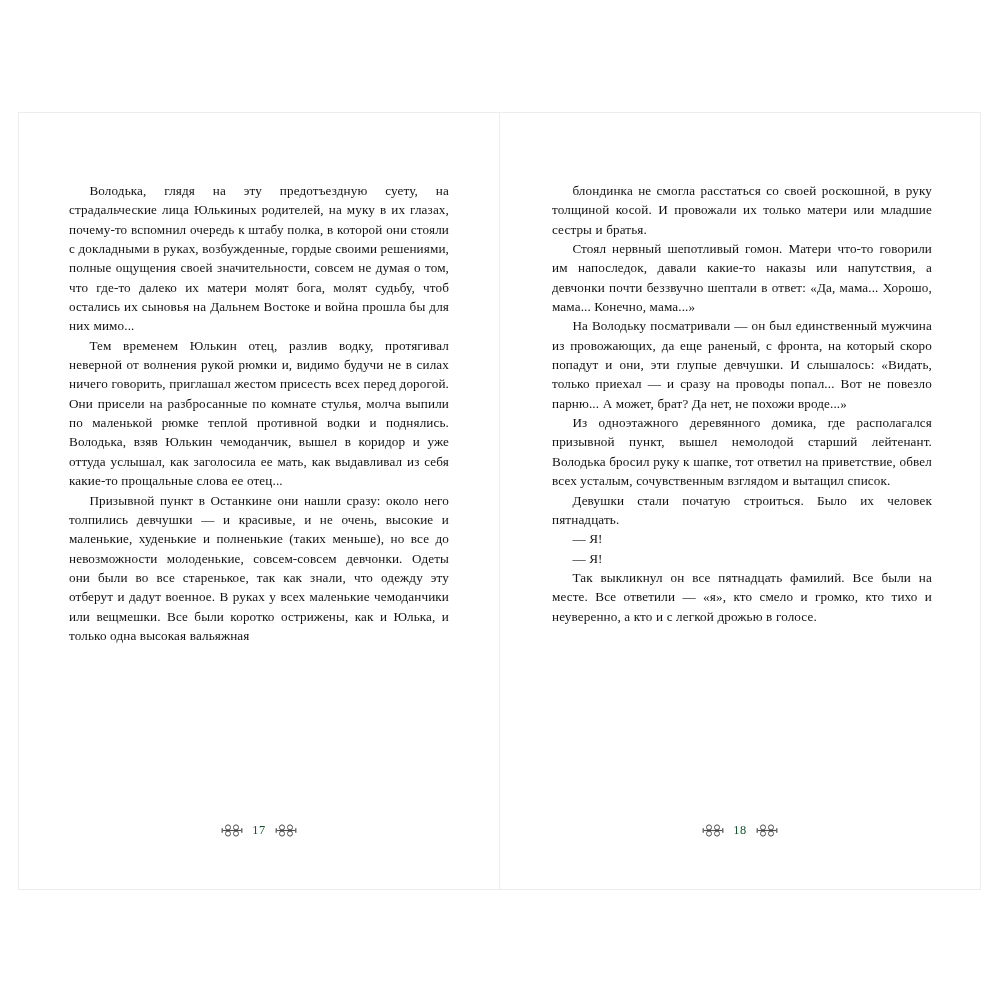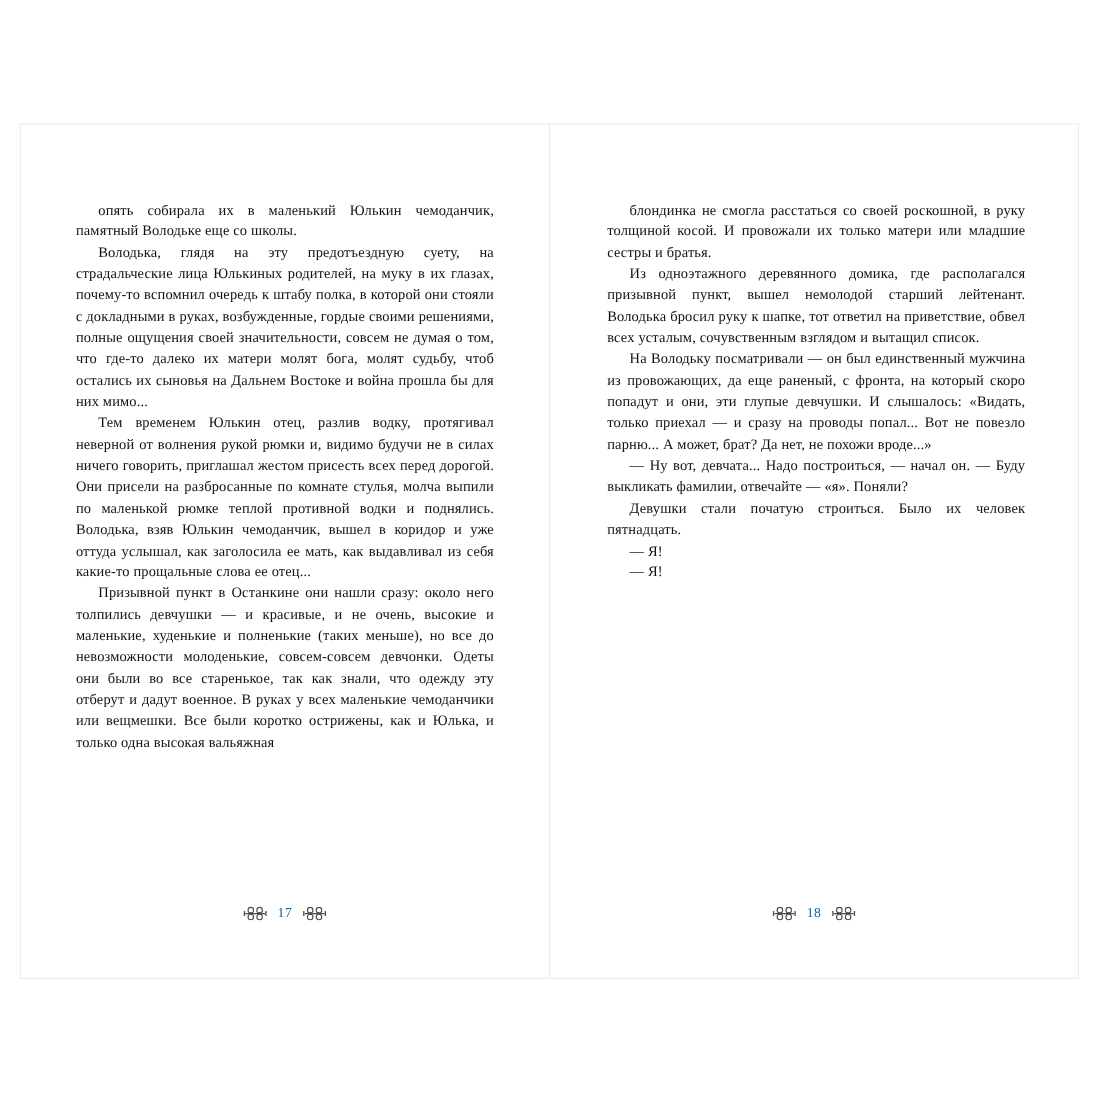--- a/index.html
+++ b/index.html
@@ -64,21 +64,21 @@
   .folio {
     position: absolute;
     left: 0;
     right: 0;
     bottom: 51px;
     display: flex;
     align-items: center;
     justify-content: center;
     gap: 9px;
     font-size: 12.4px;
-    color: #0369a1;
+    color: #14532d;
   }
   .page.right .folio { bottom: 51px; }
 
   .folio .num { letter-spacing: 0.04em; }
 
   .orn {
     display: inline-block;
     width: 22px;
     height: 13px;
     position: relative;
@@ -86,21 +86,20 @@
   }
   .orn svg { display: block; }
 </style>
 </head>
 <body>
 
 <div id="book-spread">
 
   <div class="page left">
     <div class="text-block">
-      <p class="para">опять собирала их в маленький Юлькин чемоданчик, памятный Володьке еще со школы.</p>
       <p class="para">Володька, глядя на эту предотъездную суету, на страдальческие лица Юлькиных родителей, на муку в их глазах, почему-то вспомнил очередь к штабу полка, в которой они стояли с докладными в руках, возбужденные, гордые своими решениями, полные ощущения своей значительности, совсем не думая о том, что где-то далеко их матери молят бога, молят судьбу, чтоб остались их сыновья на Дальнем Востоке и война прошла бы для них мимо...</p>
       <p class="para">Тем временем Юлькин отец, разлив водку, протягивал неверной от волнения рукой рюмки и, видимо будучи не в силах ничего говорить, приглашал жестом присесть всех перед дорогой. Они присели на разбросанные по комнате стулья, молча выпили по маленькой рюмке теплой противной водки и поднялись. Володька, взяв Юлькин чемоданчик, вышел в коридор и уже оттуда услышал, как заголосила ее мать, как выдавливал из себя какие-то прощальные слова ее отец...</p>
       <p class="para">Призывной пункт в Останкине они нашли сразу: около него толпились девчушки — и красивые, и не очень, высокие и маленькие, худенькие и полненькие (таких меньше), но все до невозможности моло­денькие, совсем-совсем девчонки. Одеты они были во все старенькое, так как знали, что одежду эту отберут и дадут военное. В руках у всех маленькие чемоданчики или вещмешки. Все были коротко острижены, как и Юлька, и только одна высокая вальяжная</p>
     </div>
     <div class="folio">
       <span class="orn">
         <svg viewBox="0 0 22 13" width="22" height="13" aria-hidden="true">
           <line x1="2" y1="6.5" x2="20" y2="6.5" stroke="#333" stroke-width="1.1"></line>
           <circle cx="7" cy="3.4" r="2.5" fill="none" stroke="#333" stroke-width="1"></circle>
           <circle cx="7" cy="9.6" r="2.5" fill="none" stroke="#333" stroke-width="1"></circle>
@@ -121,26 +120,27 @@
           <path d="M1.2 4.2 L1.2 8.8" stroke="#333" stroke-width="1.2"></path>
           <path d="M20.8 4.2 L20.8 8.8" stroke="#333" stroke-width="1.2"></path>
         </svg>
       </span>
     </div>
   </div>
 
   <div class="page right">
     <div class="text-block">
       <p class="para">блондинка не смогла расстаться со своей роскошной, в руку толщиной косой. И провожали их только матери или младшие сестры и братья.</p>
+      <p class="para">Стоял нервный шепотливый гомон. Матери что-то говорили им напоследок, давали какие-то наказы или напутствия, а девчонки почти беззвучно шептали в ответ: «Да, мама... Хорошо, мама... Конечно, мама...»</p>
+      <p class="para">На Володьку посматривали — он был единственный мужчина из провожающих, да еще раненый, с фронта, на который скоро попадут и они, эти глупые девчушки. И слышалось: «Видать, только приехал — и сразу на проводы попал... Вот не повезло парню... А может, брат? Да нет, не похожи вроде...»</p>
       <p class="para">Из одноэтажного деревянного домика, где располагался призывной пункт, вышел немолодой старший лейтенант. Володька бросил руку к шапке, тот ответил на приветствие, обвел всех усталым, сочувственным взглядом и вытащил список.</p>
-      <p class="para">На Володьку посматривали — он был единственный мужчина из провожающих, да еще раненый, с фронта, на который скоро попадут и они, эти глупые девчушки. И слышалось: «Видать, только приехал — и сразу на проводы попал... Вот не повезло парню... А может, брат? Да нет, не похожи вроде...»</p>
-      <p class="para">— Ну вот, девчата... Надо построиться, — начал он. — Буду выкликать фамилии, отвечайте — «я». Поняли?</p>
       <p class="para">Девушки стали початую строиться. Было их человек пятнадцать.</p>
       <p class="para dialogue">— Я!</p>
       <p class="para dialogue">— Я!</p>
+      <p class="para">Так выкликнул он все пятнадцать фамилий. Все были на месте. Все ответили — «я», кто смело и громко, кто тихо и неуверенно, а кто и с легкой дрожью в голосе.</p>
     </div>
     <div class="folio">
       <span class="orn">
         <svg viewBox="0 0 22 13" width="22" height="13" aria-hidden="true">
           <line x1="2" y1="6.5" x2="20" y2="6.5" stroke="#333" stroke-width="1.1"></line>
           <circle cx="7" cy="3.4" r="2.5" fill="none" stroke="#333" stroke-width="1"></circle>
           <circle cx="7" cy="9.6" r="2.5" fill="none" stroke="#333" stroke-width="1"></circle>
           <circle cx="15" cy="3.4" r="2.5" fill="none" stroke="#333" stroke-width="1"></circle>
           <circle cx="15" cy="9.6" r="2.5" fill="none" stroke="#333" stroke-width="1"></circle>
           <path d="M1.2 4.2 L1.2 8.8" stroke="#333" stroke-width="1.2"></path>

